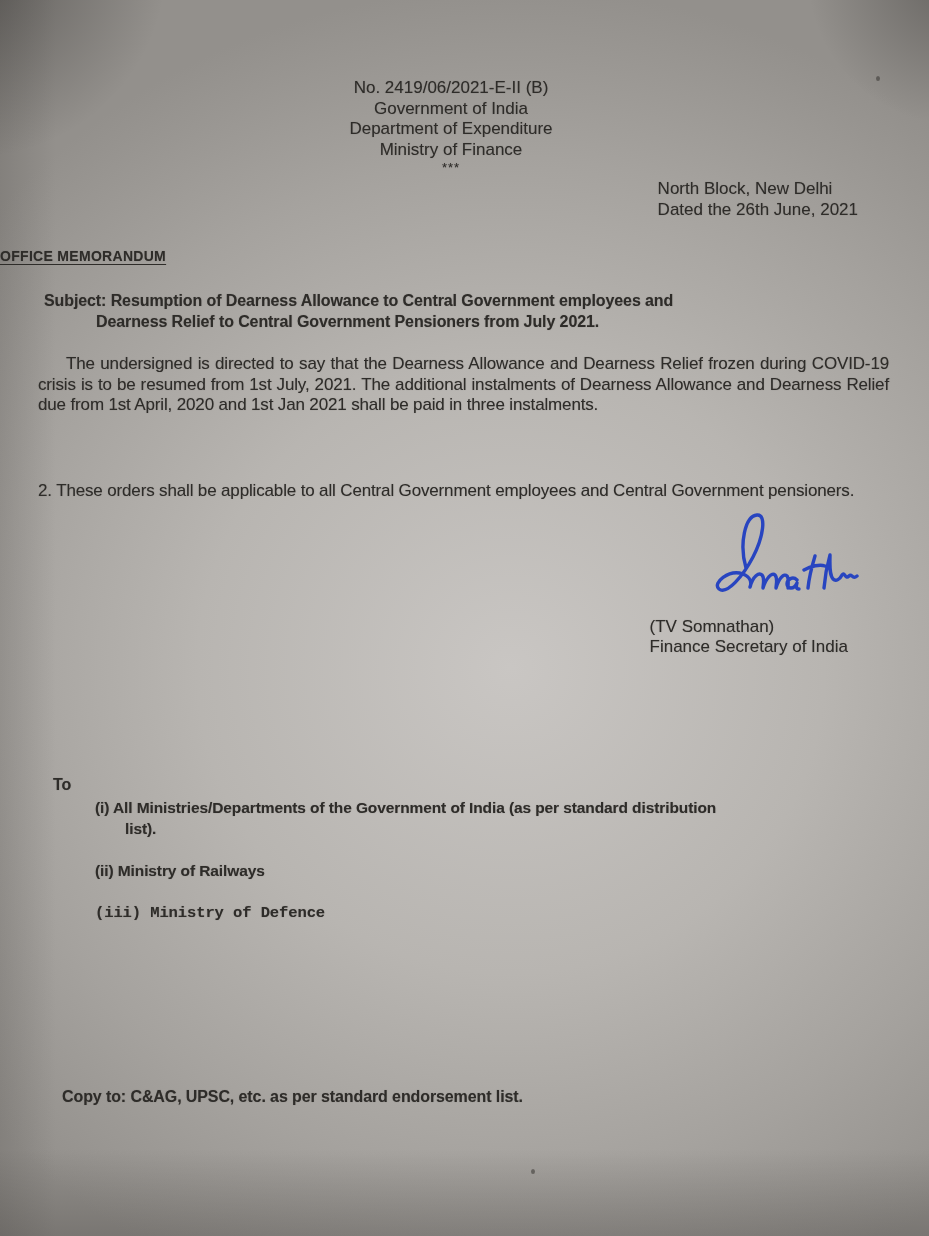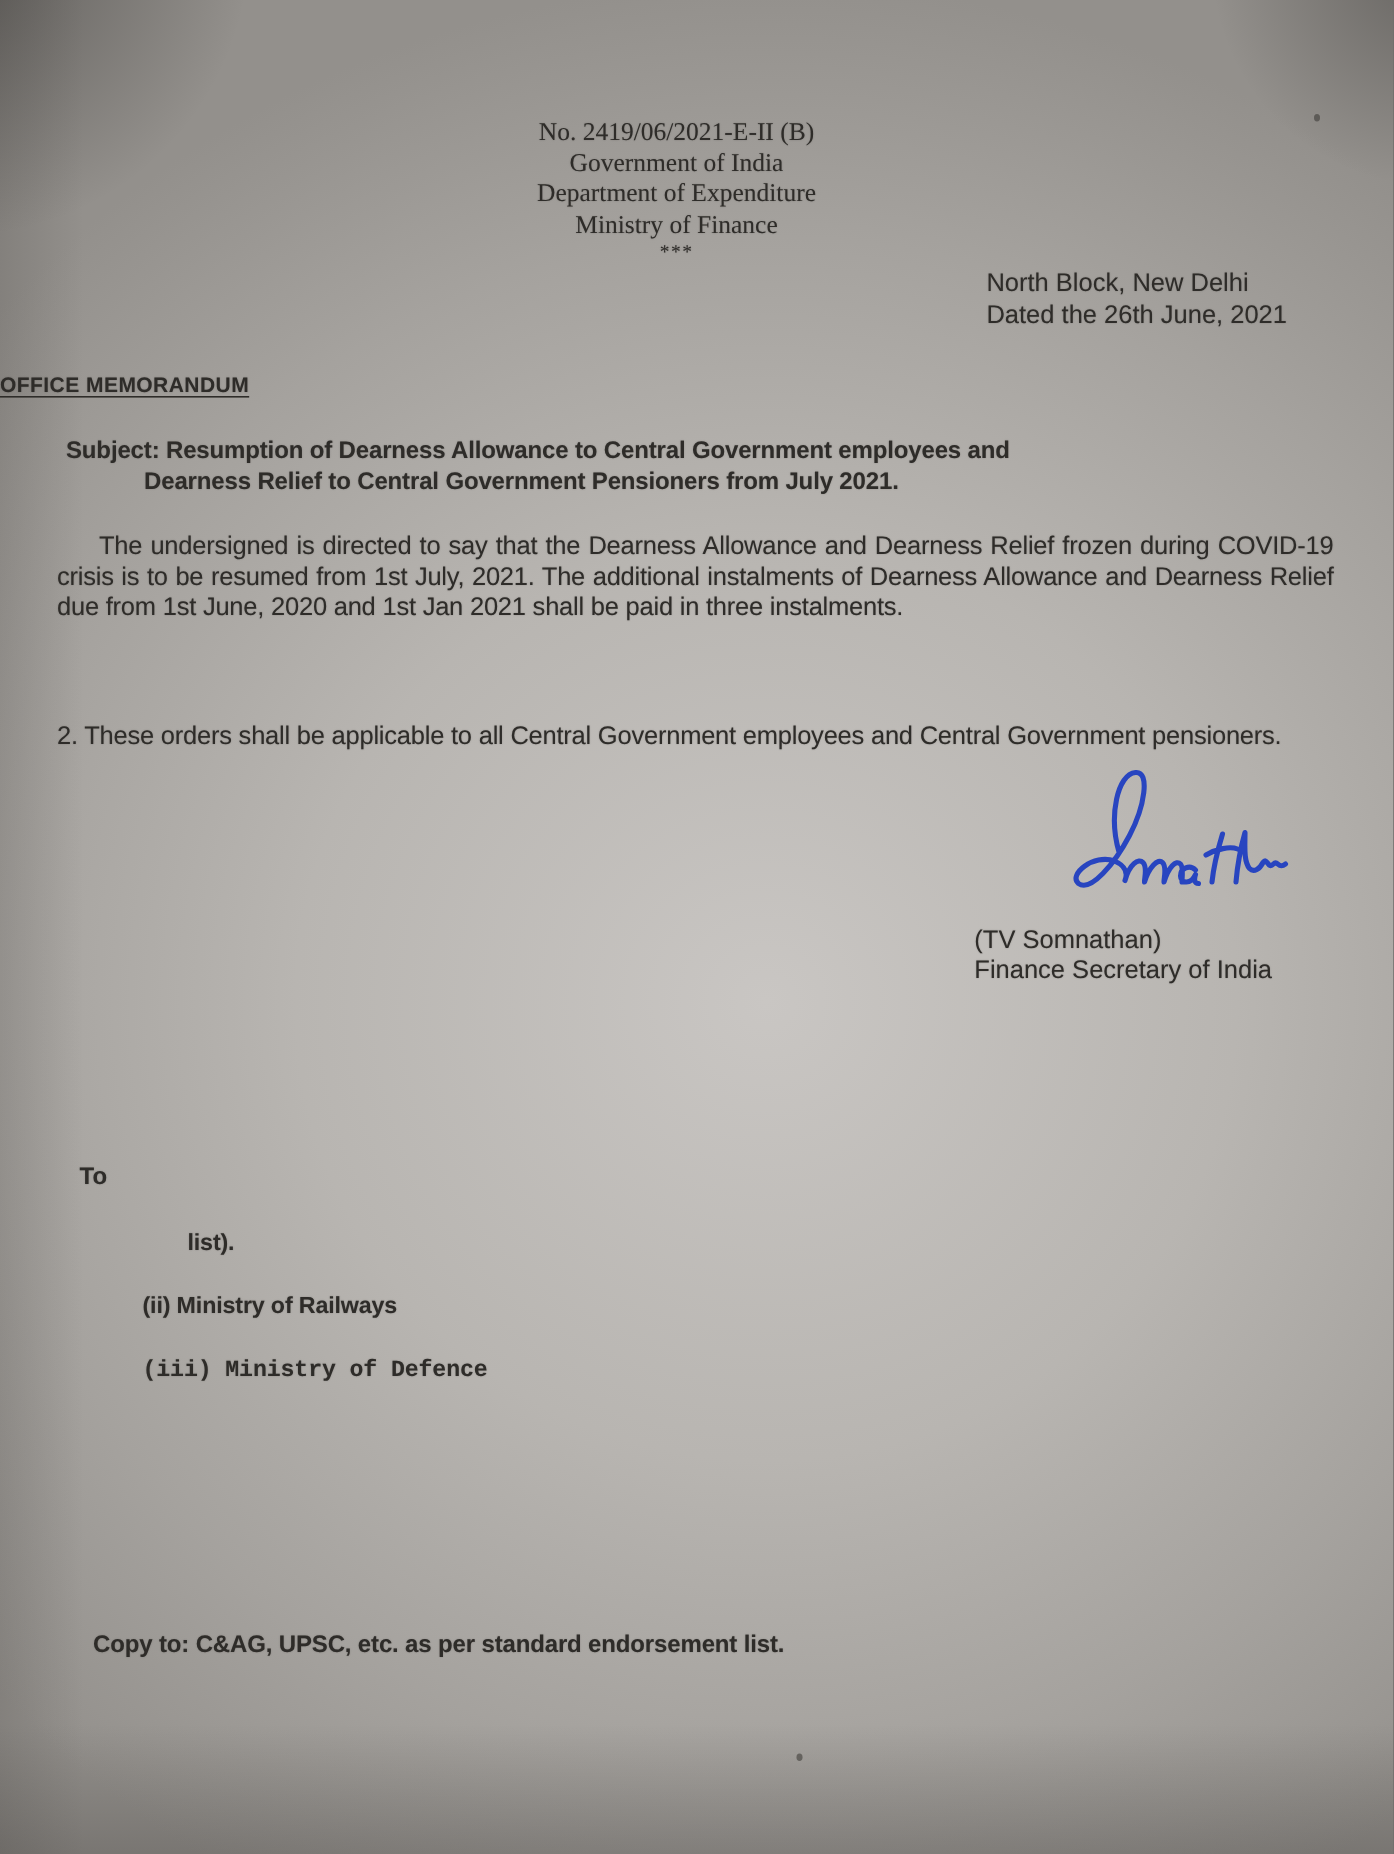--- a/index.html
+++ b/index.html
@@ -17,21 +17,21 @@
       linear-gradient(to top, rgba(60,57,54,0.30), transparent 7%),
       linear-gradient(to right, rgba(60,57,54,0.18), transparent 6%),
       radial-gradient(ellipse 75% 55% at 55% 54%, #c9c6c3 0%, #b8b5b1 45%, #a5a29e 75%, #93908c 100%);
   }
   .abs { position:absolute; }
   .soft { text-shadow:0 0 1px rgba(46,44,41,0.35); }
 
   .letterhead {
     left:0; top:78; width:902px; top:78px;
     text-align:center;
-    font-size:17px; line-height:20.7px;font-family:Liberation Serif, serif;
+    font-size:17px; line-height:20.7px;
   }
   .separator-stars { font-size:13px; letter-spacing:1px; line-height:14px; }
 
   .dateline {
     top:179px; right:71px;
     font-size:17px; line-height:20.5px;
   }
 
   .memo-title {
     left:0; top:248px; width:900px;
@@ -104,41 +104,41 @@
     <div>Dated the 26th June, 2021</div>
   </div>
 
   <div class="abs soft memo-title">OFFICE MEMORANDUM</div>
 
   <div class="abs soft subject">
     <div>Subject: Resumption of Dearness Allowance to Central Government employees and</div>
     <div class="cont">Dearness Relief to Central Government Pensioners from July 2021.</div>
   </div>
 
-  <div class="abs soft body-para">The undersigned is directed to say that the Dearness Allowance and Dearness Relief frozen during COVID-19 crisis is to be resumed from 1st July, 2021. The additional instalments of Dearness Allowance and Dearness Relief due from 1st June, 2020 and 1st Jan 2021 shall be paid in three instalments.</div>
+  <div class="abs soft body-para">The undersigned is directed to say that the Dearness Allowance and Dearness Relief frozen during COVID-19 crisis is to be resumed from 1st July, 2021. The additional instalments of Dearness Allowance and Dearness Relief due from 1st April, 2020 and 1st Jan 2021 shall be paid in three instalments.</div>
   <div class="abs soft body-para2">2. These orders shall be applicable to all Central Government employees and Central Government pensioners.</div>
 
   <svg class="abs signature-svg" viewBox="0 0 172 96" aria-hidden="true">
     <path d="M53,58 C46,34 52,6 64,5 C74,4 70,28 60,47 C50,66 34,85 26,79 C19,73 36,59 50,64 C57,67 59,72 57,77
              M57,77 C60,66 66,62 69,65 C72,68 70,75 70,78 C73,68 79,62 82,65 C85,68 83,75 83,78 C86,68 91,63 94,66 C96,68 95,74 95,78
              M104,70 C100,66 94,69 94,74 C94,79 101,80 104,73 C103,76 103,79 106,79
              M115,78 C116,68 119,56 122,46 M111,60 C118,56 127,54 132,56
              M131,78 C132,66 135,52 137,45 C137,54 136,64 140,69 C143,72 147,69 149,65
              M149,65 C152,61 152,70 156,66 C159,63 159,70 164,66"></path>
   </svg>
 
   <div class="abs soft signatory">
     <div>(TV Somnathan)</div>
     <div>Finance Secretary of India</div>
   </div>
 
   <div class="abs soft dist-label">To</div>
 
   <div class="abs soft dist-item dist-item-1">
-    <br>
+    <span>(i) All Ministries/Departments of the Government of India (as per standard distribution</span><br>
     <span>list).</span>
   </div>
   <div class="abs soft dist-item dist-item-2">(ii) Ministry of Railways</div>
   <div class="abs soft dist-item dist-item-3">(iii) Ministry of Defence</div>
 
   <div class="abs soft copy-to">Copy to: C&amp;AG, UPSC, etc. as per standard endorsement list.</div>
 
   <div class="abs speck speck-1"></div>
   <div class="abs speck speck-2"></div>
 

